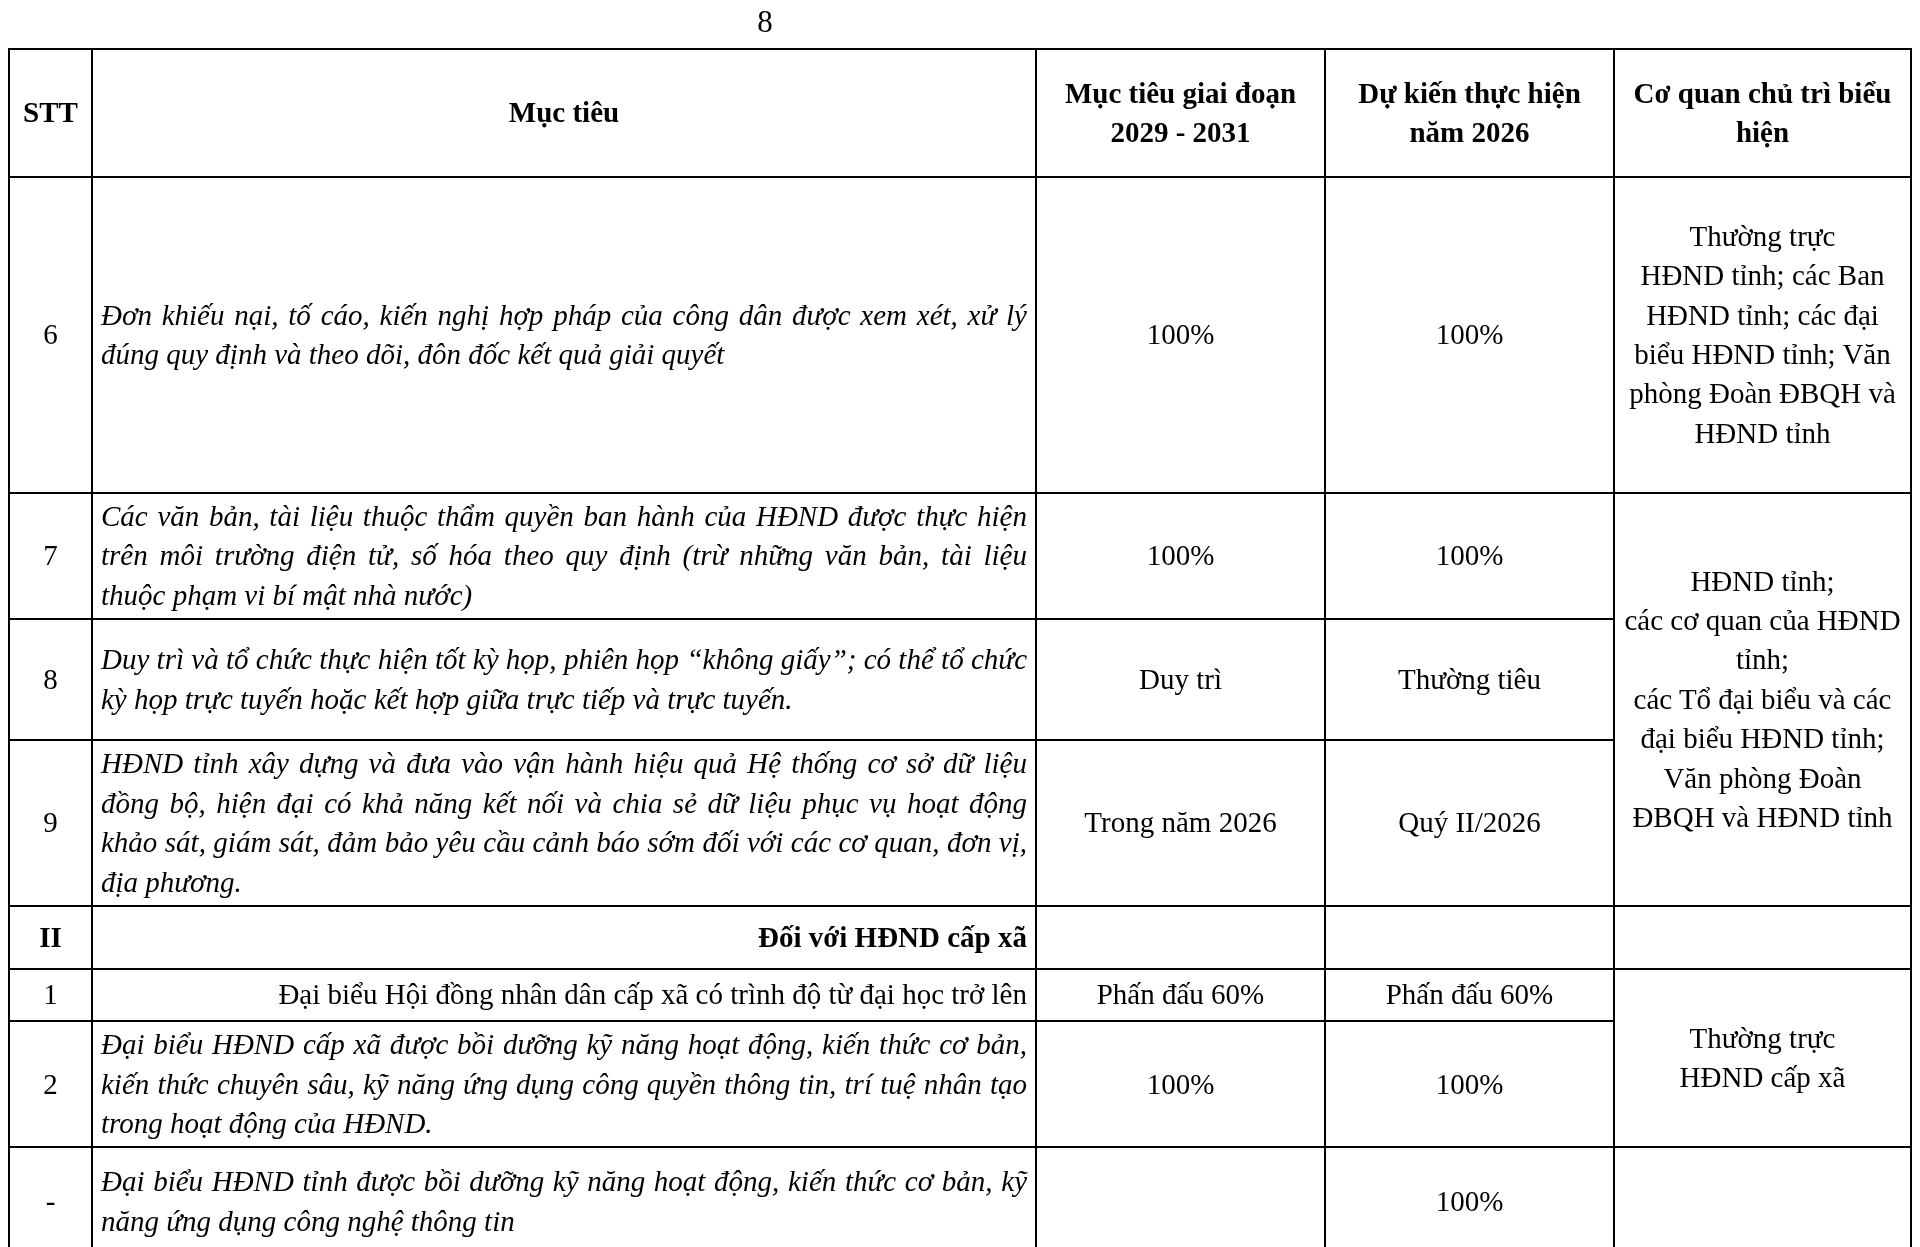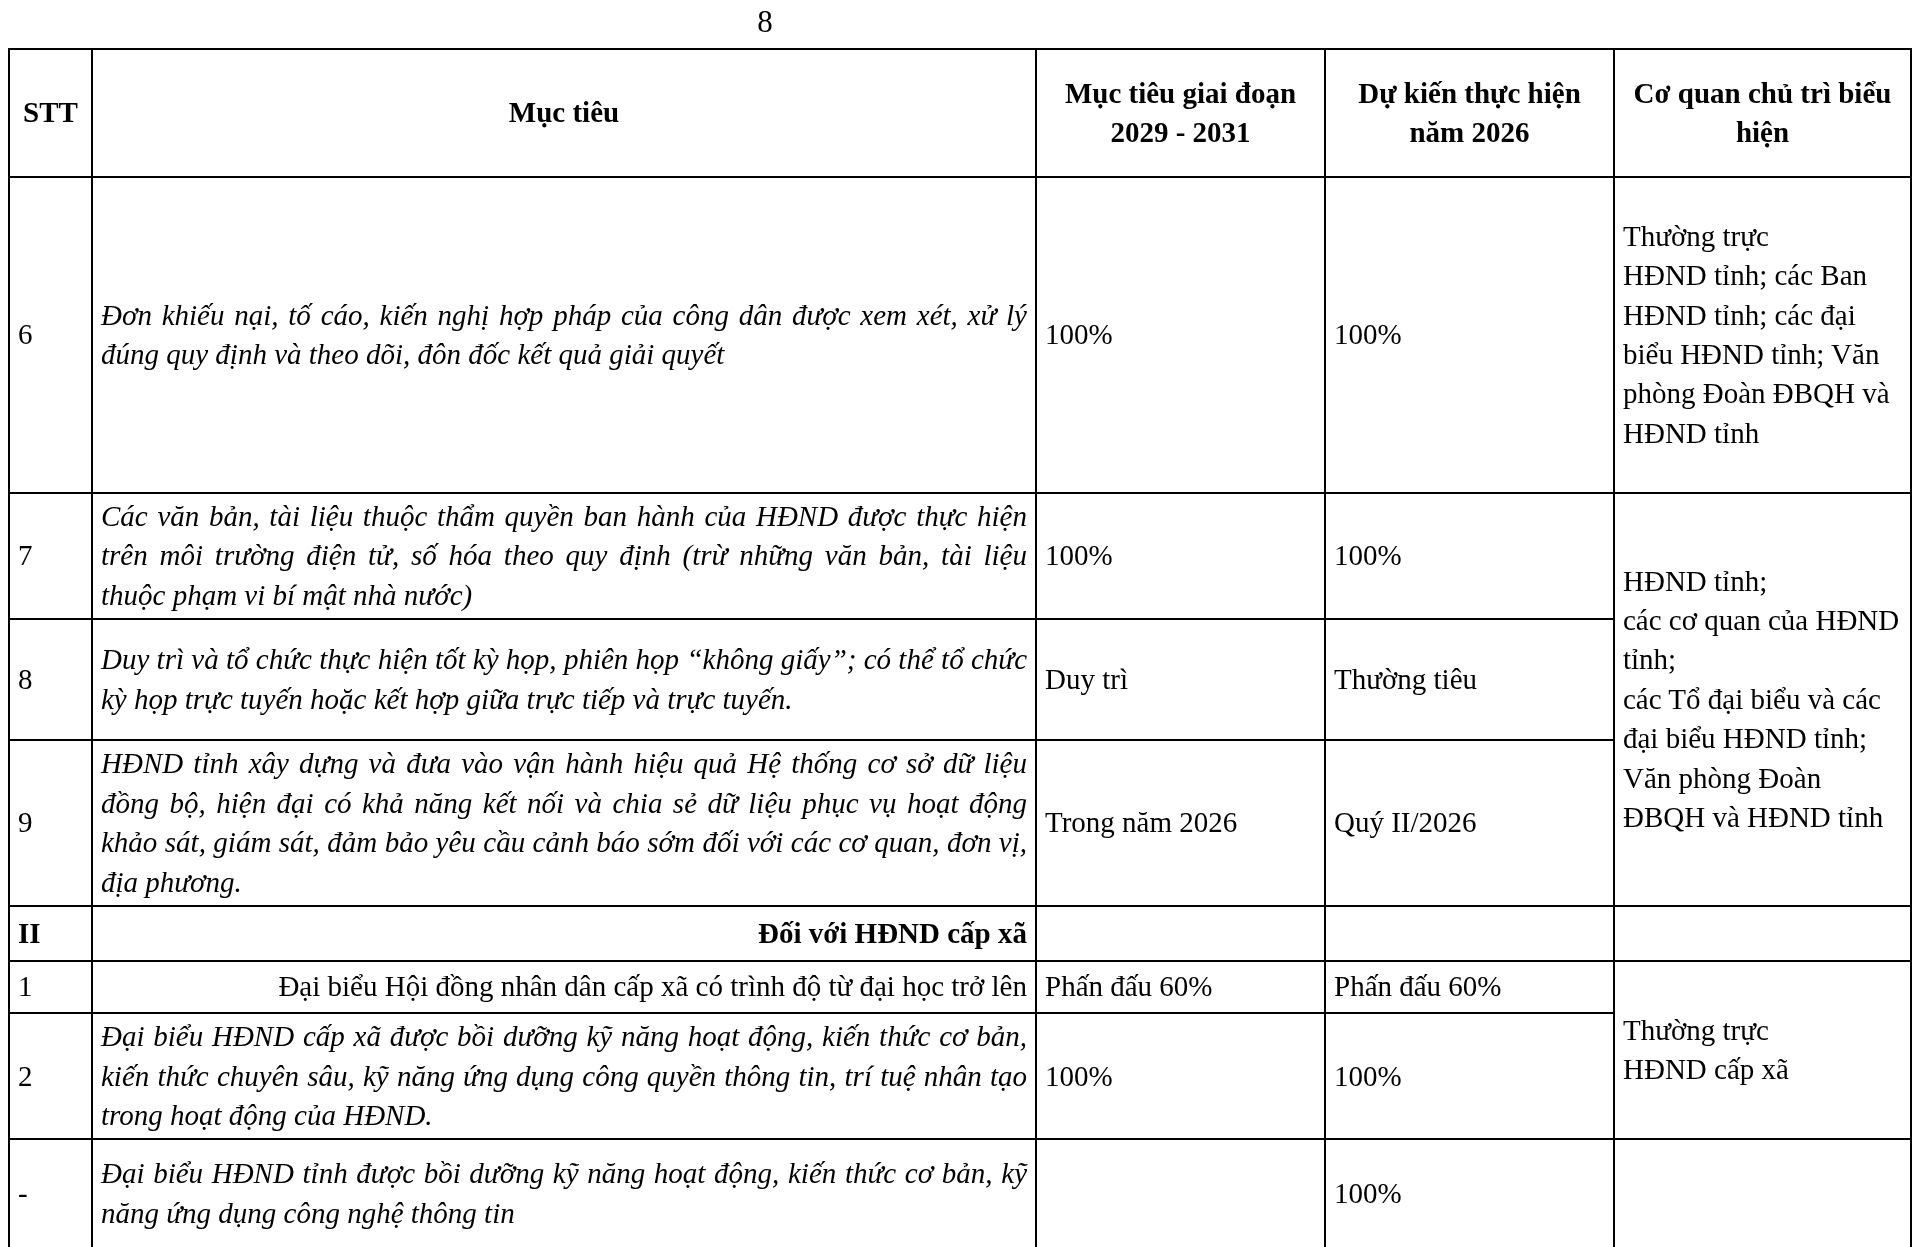--- a/index.html
+++ b/index.html
@@ -15,31 +15,31 @@
   table.objectives{
     position:absolute;left:8px;top:48px;width:1902px;
     border-collapse:collapse;table-layout:fixed;
   }
   table.objectives th,
   table.objectives td{
     border:2.5px solid #000;vertical-align:middle;
     font-size:29px;line-height:1.36;padding:3px 8px;overflow:hidden;
   }
   th{font-weight:bold;text-align:center;padding:4px 6px;}
-  td.c{}
+  td.c{text-align:center;}
   td.j{text-align:justify;text-justify:inter-word;padding:3px 12px 3px 10px;font-style:italic;}
   td.l{text-align:right;padding:3px 12px 3px 10px;}
   .b{font-weight:bold;}
   .pre{white-space:pre-line;}
   tr.h-hd {height:128px;}
   tr.h-r6 {height:316px;}
   tr.h-r7 {height:116px;}
   tr.h-r8 {height:121px;}
   tr.h-r9 {height:156px;}
-  tr.h-rII{height:55px;}
+  tr.h-rII{height:63px;}
   tr.h-r1 {height:52px;}
   tr.h-r2 {height:115px;}
   tr.h-rd {height:109px;}
 </style>
 </head>
 <body>
 
 <div class="page-number">8</div>
 
 <table class="objectives">

